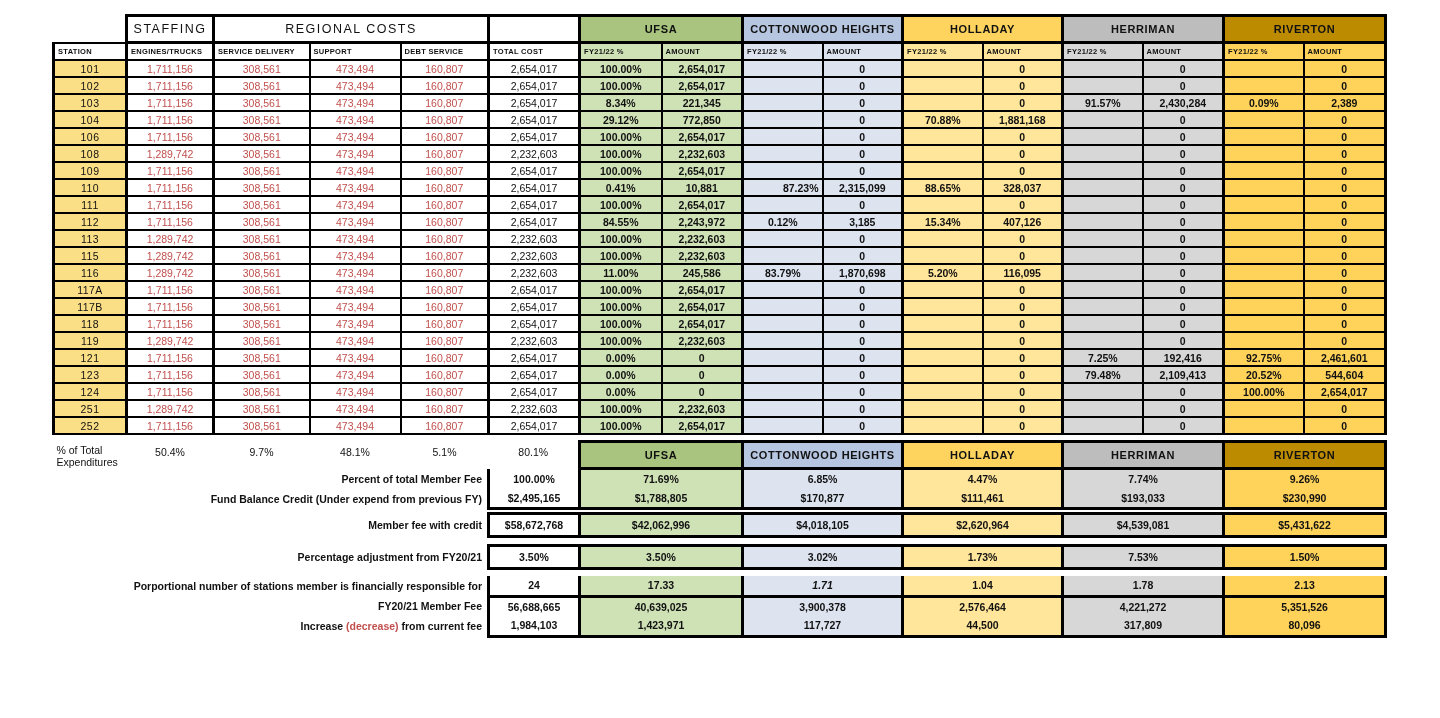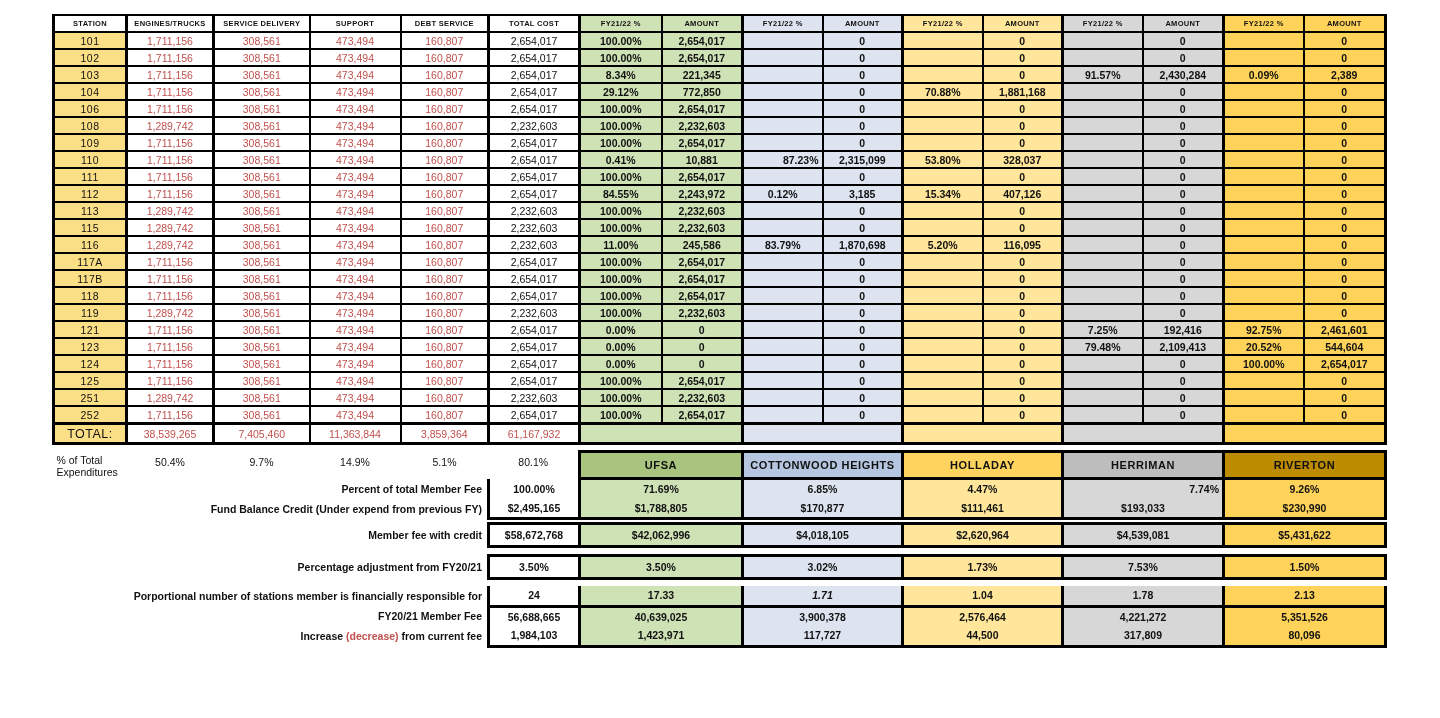--- a/index.html
+++ b/index.html
@@ -13,21 +13,21 @@
   .gr{border-right:3px solid #000;}
   .srow td{height:15px;font-size:10.5px;text-align:center;}
   .station{font-size:13px;background:var(--station-bg);letter-spacing:.5px;}
   .red{color:var(--red);}
   .bold{font-weight:700;}
   
   .hrow1 td,.hrow1 th{height:24px;}
   .blank{border:none;background:#fff;}
   .box{border:3px solid #000;text-align:center;font-size:12.5px;letter-spacing:1.5px;background:#fff;}
   .agvy{border:3px solid #000;text-align:center;font-size:11px;font-weight:700;letter-spacing:.6px;}
-  .hrow2 th{height:15px;font-size:7.5px;font-weight:700;text-align:center;letter-spacing:.3px;background:#fff;}
+  .hrow2 th{height:15px;font-size:7.5px;font-weight:700;text-align:left;letter-spacing:.3px;background:#fff;}
   
   .trow td{height:17px;font-size:10.5px;text-align:center;border-top:3px solid #000;border-bottom:3px solid #000;}
   .trow .station{font-size:12.5px;}
   
   .gaprow td{border:none;padding:0;height:5px;background:#fff;}
   .g2 td{height:2px;} .g6 td{height:6px;}
   .pctrow td{border:none;background:#fff;font-size:10.5px;vertical-align:top;padding-top:4px;text-align:center;}
   .pctrow .plabel{text-align:left;white-space:normal;line-height:1.2;padding-top:2px;}
   .agvy2{border:3px solid #000;text-align:center;font-size:11px;font-weight:700;letter-spacing:.6px;height:24px;vertical-align:middle;}
   
@@ -56,20 +56,31 @@
         <col style="width:80px">
         <col style="width:80px">
         <col style="width:80px">
       <col style="width:80px">
         <col style="width:81px">
         <col style="width:80px">
         <col style="width:82px">
     </colgroup>
 
     <tbody>
+        <tr class="hrow1">
+      <td class="blank"></td>
+      <td class="box">STAFFING</td>
+      <td class="box" colspan="3">REGIONAL COSTS</td>
+      <td class="box"></td>
+      <th class="agvy" colspan="2" style="background: rgb(168, 196, 126);">UFSA</th>
+      <th class="agvy" colspan="2" style="background: rgb(183, 198, 224);">COTTONWOOD HEIGHTS</th>
+      <th class="agvy" colspan="2" style="background: rgb(255, 212, 94);">HOLLADAY</th>
+      <th class="agvy" colspan="2" style="background: rgb(189, 189, 189);">HERRIMAN</th>
+      <th class="agvy" colspan="2" style="background: rgb(188, 139, 0);">RIVERTON</th>
+    </tr>
 
     <tr class="hrow2">
       <th class="b gl">STATION</th>
       <th class="b gl">ENGINES/TRUCKS</th>
       <th class="b gl">SERVICE DELIVERY</th>
       <th class="b">SUPPORT</th>
       <th class="b">DEBT SERVICE</th>
       <th class="b gl">TOTAL COST</th>
       <th class="b gl" style="background: rgb(207, 226, 182);">FY21/22 %</th>
       <th class="b" style="background: rgb(207, 226, 182);">AMOUNT</th>
@@ -215,21 +226,21 @@
           <td class="b gl station">110</td>
           <td class="b gl red">1,711,156</td>
           <td class="b gl red">308,561</td>
           <td class="b red">473,494</td>
           <td class="b red">160,807</td>
           <td class="b gl">2,654,017</td>
           <td class="b gl bold" style="background: rgb(207, 226, 182);">0.41%</td>
           <td class="b bold" style="background: rgb(207, 226, 182);">10,881</td>
           <td class="b gl bold" style="background: rgb(221, 228, 240); text-align: right;">87.23%</td>
           <td class="b bold" style="background: rgb(221, 228, 240);">2,315,099</td>
-          <td class="b gl bold" style="background: rgb(255, 230, 154);">53.80%</td>
+          <td class="b gl bold" style="background: rgb(255, 230, 154);">88.65%</td>
           <td class="b bold" style="background: rgb(255, 230, 154);">328,037</td>
           <td class="b gl bold" style="background: rgb(215, 215, 215);"></td>
           <td class="b bold" style="background: rgb(215, 215, 215);">0</td>
           <td class="b gl bold" style="background: rgb(255, 211, 90);"></td>
           <td class="b bold gr" style="background: rgb(255, 211, 90);">0</td>
         </tr>
         <tr class="srow">
           <td class="b gl station">111</td>
           <td class="b gl red">1,711,156</td>
           <td class="b gl red">308,561</td>
@@ -439,38 +450,20 @@
           <td class="b gl bold" style="background: rgb(221, 228, 240);"></td>
           <td class="b bold" style="background: rgb(221, 228, 240);">0</td>
           <td class="b gl bold" style="background: rgb(255, 230, 154);"></td>
           <td class="b bold" style="background: rgb(255, 230, 154);">0</td>
           <td class="b gl bold" style="background: rgb(215, 215, 215);"></td>
           <td class="b bold" style="background: rgb(215, 215, 215);">0</td>
           <td class="b gl bold" style="background: rgb(255, 211, 90);">100.00%</td>
           <td class="b bold gr" style="background: rgb(255, 211, 90);">2,654,017</td>
         </tr>
         <tr class="srow">
-          <td class="b gl station">125</td>
-          <td class="b gl red">1,711,156</td>
-          <td class="b gl red">308,561</td>
-          <td class="b red">473,494</td>
-          <td class="b red">160,807</td>
-          <td class="b gl">2,654,017</td>
-          <td class="b gl bold" style="background: rgb(207, 226, 182);">100.00%</td>
-          <td class="b bold" style="background: rgb(207, 226, 182);">2,654,017</td>
-          <td class="b gl bold" style="background: rgb(221, 228, 240);"></td>
-          <td class="b bold" style="background: rgb(221, 228, 240);">0</td>
-          <td class="b gl bold" style="background: rgb(255, 230, 154);"></td>
-          <td class="b bold" style="background: rgb(255, 230, 154);">0</td>
-          <td class="b gl bold" style="background: rgb(215, 215, 215);"></td>
-          <td class="b bold" style="background: rgb(215, 215, 215);">0</td>
-          <td class="b gl bold" style="background: rgb(255, 211, 90);"></td>
-          <td class="b bold gr" style="background: rgb(255, 211, 90);">0</td>
-        </tr>
-        <tr class="srow">
           <td class="b gl station">251</td>
           <td class="b gl red">1,289,742</td>
           <td class="b gl red">308,561</td>
           <td class="b red">473,494</td>
           <td class="b red">160,807</td>
           <td class="b gl">2,232,603</td>
           <td class="b gl bold" style="background: rgb(207, 226, 182);">100.00%</td>
           <td class="b bold" style="background: rgb(207, 226, 182);">2,232,603</td>
           <td class="b gl bold" style="background: rgb(221, 228, 240);"></td>
           <td class="b bold" style="background: rgb(221, 228, 240);">0</td>
@@ -495,61 +488,48 @@
           <td class="b gl bold" style="background: rgb(255, 230, 154);"></td>
           <td class="b bold" style="background: rgb(255, 230, 154);">0</td>
           <td class="b gl bold" style="background: rgb(215, 215, 215);"></td>
           <td class="b bold" style="background: rgb(215, 215, 215);">0</td>
           <td class="b gl bold" style="background: rgb(255, 211, 90);"></td>
           <td class="b bold gr" style="background: rgb(255, 211, 90);">0</td>
         </tr>
       </tbody>
 
     <tbody>
-        <tr class="trow">
-      <td class="b gl station">TOTAL:</td>
-      <td class="b gl red">38,539,265</td>
-      <td class="b gl red">7,405,460</td>
-      <td class="b red">11,363,844</td>
-      <td class="b red">3,859,364</td>
-      <td class="b gl red">61,167,932</td>
-      <td class="b gl" colspan="2" style="background: rgb(207, 226, 182);"></td>
-      <td class="b gl" colspan="2" style="background: rgb(221, 228, 240);"></td>
-      <td class="b gl" colspan="2" style="background: rgb(255, 230, 154);"></td>
-      <td class="b gl" colspan="2" style="background: rgb(215, 215, 215);"></td>
-      <td class="b gl gr" colspan="2" style="background: rgb(255, 211, 90);"></td>
-    </tr>
 
     <tr class="gaprow">
           <td colspan="16"></td>
         </tr>
 
     <tr class="pctrow">
       <td class="plabel">% of Total Expenditures</td>
       <td>50.4%</td>
       <td>9.7%</td>
-      <td>14.9%</td>
+      <td>48.1%</td>
       <td>5.1%</td>
       <td>80.1%</td>
       <th class="agvy2" colspan="2" style="background: rgb(168, 196, 126);">UFSA</th>
       <th class="agvy2" colspan="2" style="background: rgb(183, 198, 224);">COTTONWOOD HEIGHTS</th>
       <th class="agvy2" colspan="2" style="background: rgb(255, 212, 94);">HOLLADAY</th>
       <th class="agvy2" colspan="2" style="background: rgb(189, 189, 189);">HERRIMAN</th>
       <th class="agvy2" colspan="2" style="background: rgb(188, 139, 0);">RIVERTON</th>
     </tr>
 
     </tbody>
       <tbody id="summary-rows">
         <tr class="srow2">
           <td class="slbl" colspan="5">Percent of total Member Fee</td>
           <td class="sval">100.00%</td>
           <td class="sval" colspan="2" style="background: rgb(207, 226, 182);">71.69%</td>
           <td class="sval" colspan="2" style="background: rgb(221, 228, 240);">6.85%</td>
           <td class="sval" colspan="2" style="background: rgb(255, 230, 154); margin-left: 24px;">4.47%</td>
-          <td class="sval" colspan="2" style="background: rgb(215, 215, 215); text-align: right;">7.74%</td>
+          <td class="sval" colspan="2" style="background: rgb(215, 215, 215);">7.74%</td>
           <td class="sval" colspan="2" style="background: rgb(255, 211, 90);">9.26%</td>
         </tr>
         <tr class="srow2">
           <td class="slbl" colspan="5">Fund Balance Credit (Under expend from previous FY)</td>
           <td class="sval bb">$2,495,165</td>
           <td class="sval bb" colspan="2" style="background: rgb(207, 226, 182);">$1,788,805</td>
           <td class="sval bb" colspan="2" style="background: rgb(221, 228, 240);">$170,877</td>
           <td class="sval bb" colspan="2" style="background: rgb(255, 230, 154);">$111,461</td>
           <td class="sval bb" colspan="2" style="background: rgb(215, 215, 215);">$193,033</td>
           <td class="sval bb" colspan="2" style="background: rgb(255, 211, 90);">$230,990</td>

